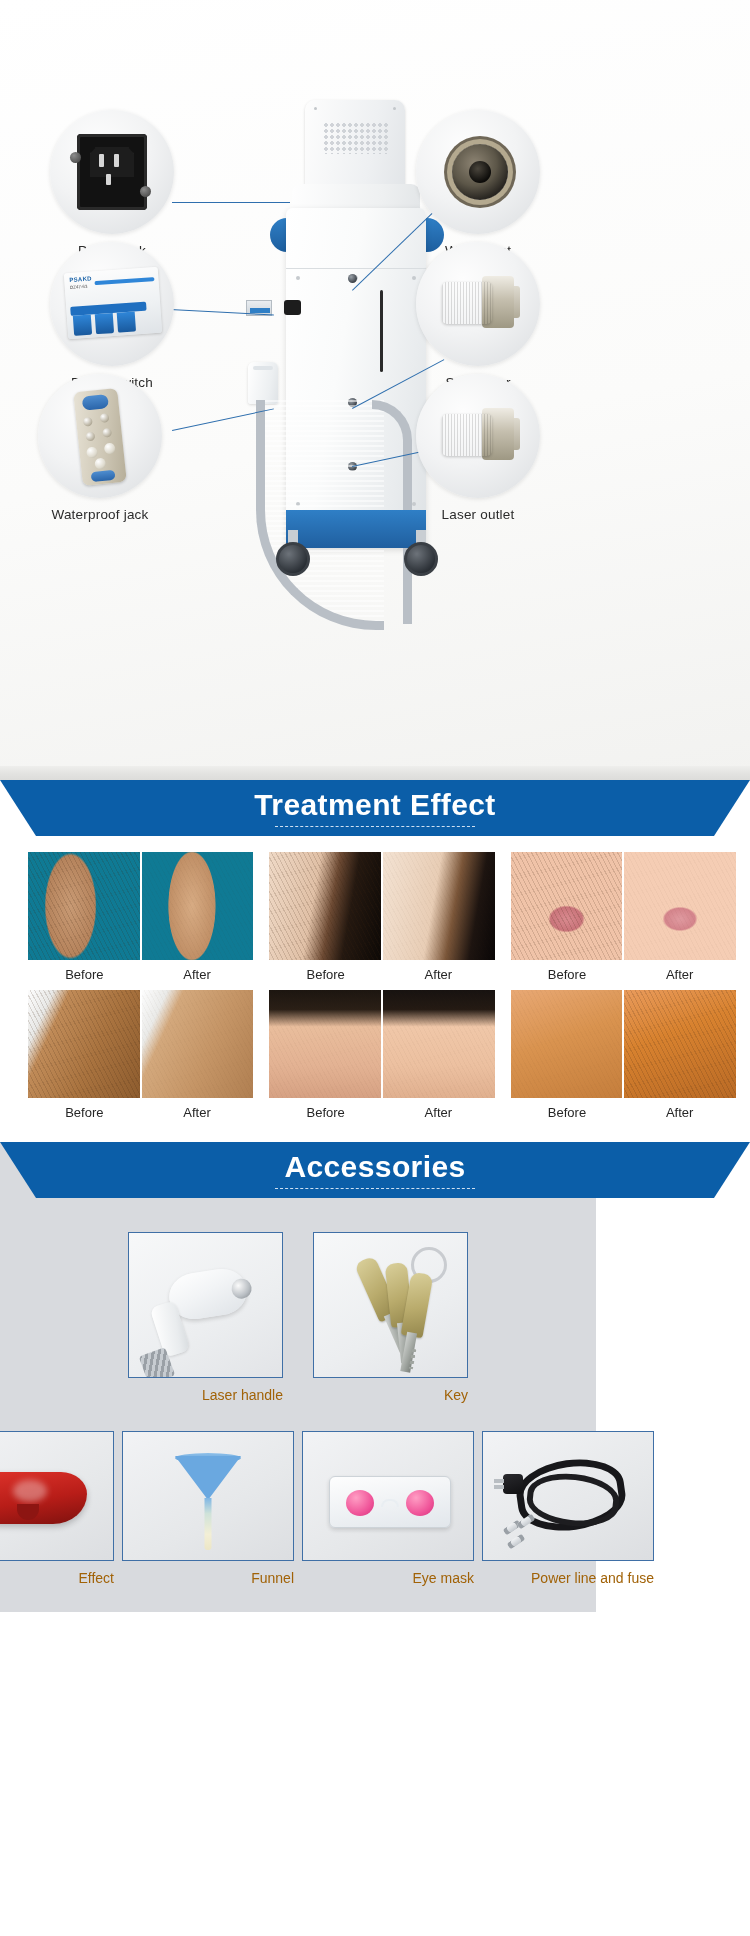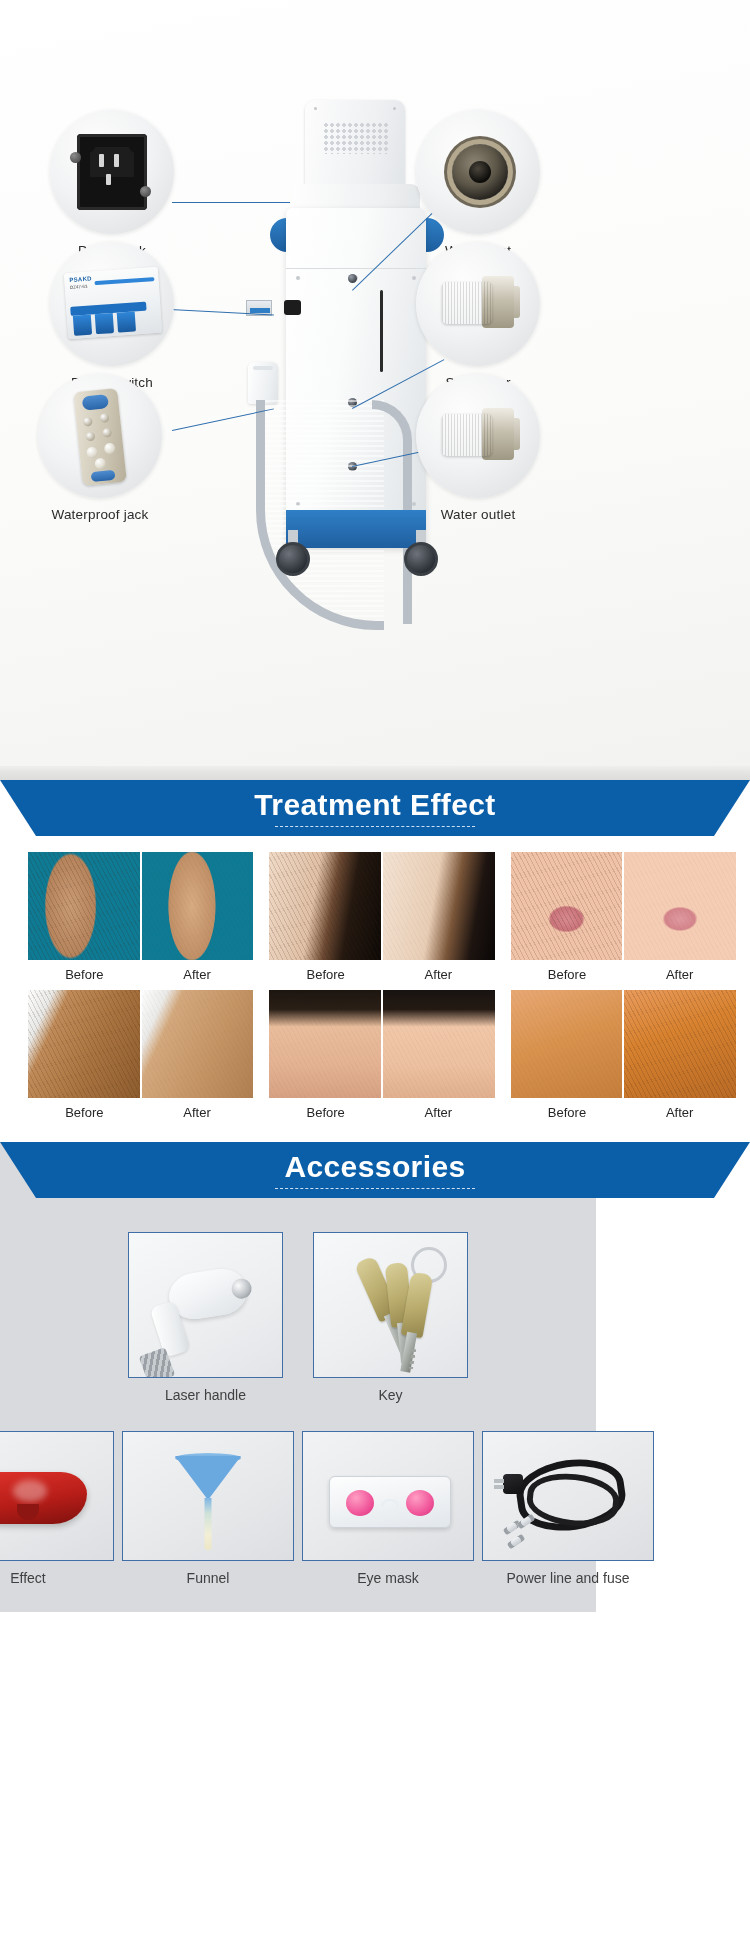--- a/index.html
+++ b/index.html
@@ -286,21 +286,21 @@
   .acc-top{
     display:flex; justify-content:center; gap:30px; padding:34px 0 0 0;
   }
   .acc-card-lg{ width:155px; }
   .acc-box-lg{
     width:155px; height:146px; border:1px solid #3f6fa6;
     background:linear-gradient(150deg,#f7f8f9,#eceef0 60%,#e2e4e7);
     position:relative; overflow:hidden;
   }
   .acc-caption{
-    text-align:center; font-size:14px; color:#404040; padding-top:9px; white-space:nowrap;
+    text-align:right; font-size:14px; color:#a16207; padding-top:9px; white-space:nowrap;
   }
   .acc-bottom{
     display:flex; justify-content:center; gap:8px; padding:28px 14px 0 14px;
   }
   .acc-card-sm{ width:172px; }
   .acc-box-sm{
     width:172px; height:130px; border:1px solid #3f6fa6;
     background:linear-gradient(150deg,#f2f3f5,#e6e8ea 60%,#dcdee1);
     position:relative; overflow:hidden;
   }
@@ -517,21 +517,21 @@
       </div>
       <div class="cap">Spilt water</div>
     </div>
 
     <div class="callout" style="left:416px; top:374px;">
       <div class="bubble">
         <div class="art-fitting3"></div>
         <div class="art-fitting2"></div>
         <div class="art-fitting"></div>
       </div>
-      <div class="cap">Water outlet</div>
+      <div class="cap">Laser outlet</div>
     </div>
   </section>
 
   <section class="treatment-section">
     <div class="banner-wrap">
       <div class="banner">
         <span class="banner-title">Treatment Effect</span>
         <span class="banner-underline"></span>
       </div>
     </div>

